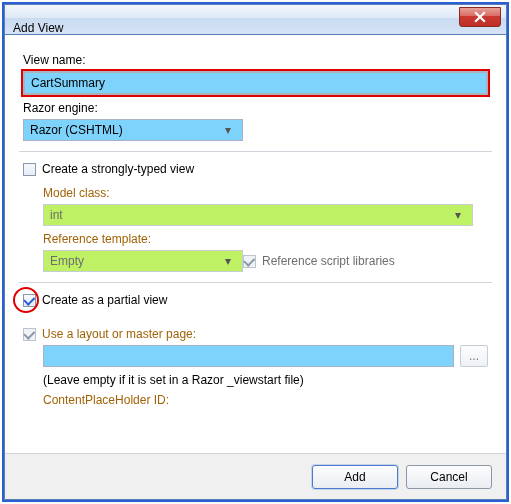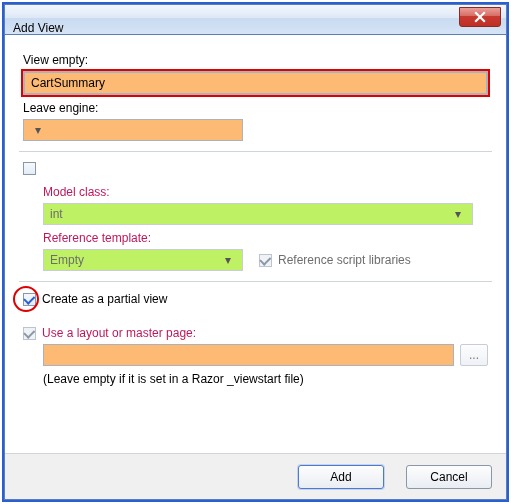--- a/index.html
+++ b/index.html
@@ -65,39 +65,39 @@
 
   .field-label { margin: 6px 0 4px 0; }
   .sub-indent { margin-left: 20px; }
 
   
   input[type=text], .select, .disabled-input {
     border: 1px solid #aab2bd;
     height: 22px;
     padding: 2px 6px;
     font: inherit;
-    background: #fdba74;
+    background: #7dd3fc;
     width: 100%;
   }
-  .disabled-input, .disabled-text { color: #be185d; }
+  .disabled-input, .disabled-text { color: #a16207; }
   .disabled-bg { background: #bef264; color:#6d6d6d; border-color:#c8ccd4; }
 
   .select {
     display: flex;
     align-items: center;
     justify-content: space-between;
     position: relative;
   }
   .select .arrow {
     width: 16px;
     text-align: center;
     color: #555;
   }
 
-  .row { display:flex; align-items:center; gap:16px; }
+  .row { display:flex; align-items:center; gap:0; }
 
   
   .hl-red { outline: 2px solid #e00000; outline-offset: 0; }
   .red-circle {
     position: absolute;
     width: 26px;
     height: 26px;
     border: 2px solid #e00000;
     border-radius: 50%;
     pointer-events: none;
@@ -134,21 +134,21 @@
   }
 
   
   .button-bar {
     height: 46px;
     border-top: 1px solid #d0d5dc;
     background: #f0f0f0;
     display: flex;
     align-items: center;
     justify-content: flex-end;
-    gap: 22px;
+    gap: 8px;
     padding: 0 14px;
   }
   .btn {
     min-width: 86px;
     height: 24px;
     border: 1px solid #8a97a8;
     border-radius: 3px;
     background: linear-gradient(to bottom,#fdfdfe,#e9edf2);
     font: inherit;
     padding: 0 14px;
@@ -202,35 +202,37 @@
       <div class="close-btn">
         <svg viewBox="0 0 10 10">
           <line x1="1" y1="1" x2="9" y2="9" stroke="#fff" stroke-width="1.8"></line>
           <line x1="9" y1="1" x2="1" y2="9" stroke="#fff" stroke-width="1.8"></line>
         </svg>
       </div>
     </div>
 
     <div class="content" style="position:relative;">
 
-      <div class="field-label">View empty:</div>
+      <div class="field-label">View name:</div>
       <div class="view-name-box hl-red">
         <input class="view-name-input" type="text" value="CartSummary" style="">
       </div>
 
-      <div class="field-label">Leave engine:</div>
+      <div class="field-label">Razor engine:</div>
       <div class="select engine-select">
+        <span>Razor (CSHTML)</span>
         <span class="arrow">▾</span>
       </div>
 
       <div style="height:10px"></div>
       <div style="border-top:1px solid #d0d5dc; margin:0 -4px;"></div>
 
       <label class="chk">
         <span class="chk-box"></span>
+        <span>Create a strongly-typed view</span>
       </label>
 
       <div class="sub-indent">
         <div class="field-label disabled-text">Model class:</div>
         <div class="select disabled-bg" style="width:100%;max-width:430px">
           <span>int</span>
           <span class="arrow">▾</span>
         </div>
 
         <div class="field-label disabled-text">Reference template:</div>
@@ -264,20 +266,21 @@
 
       <div class="sub-indent">
         <div class="row" style="gap:6px;">
           <input type="text" class="disabled-bg" style="flex: 1 1 0%;" readonly="" value="">
           <div class="browse-btn">
             <span>...</span>
           </div>
         </div>
         <div class="leave-empty">(Leave empty if it is set in a Razor _viewstart file)</div>
 
+        <div class="field-label disabled-text">ContentPlaceHolder ID:</div>
       </div>
 
     </div>
 
     <div class="button-bar">
       <button class="btn primary">Add</button>
       <button class="btn">Cancel</button>
     </div>
 
   </div>

